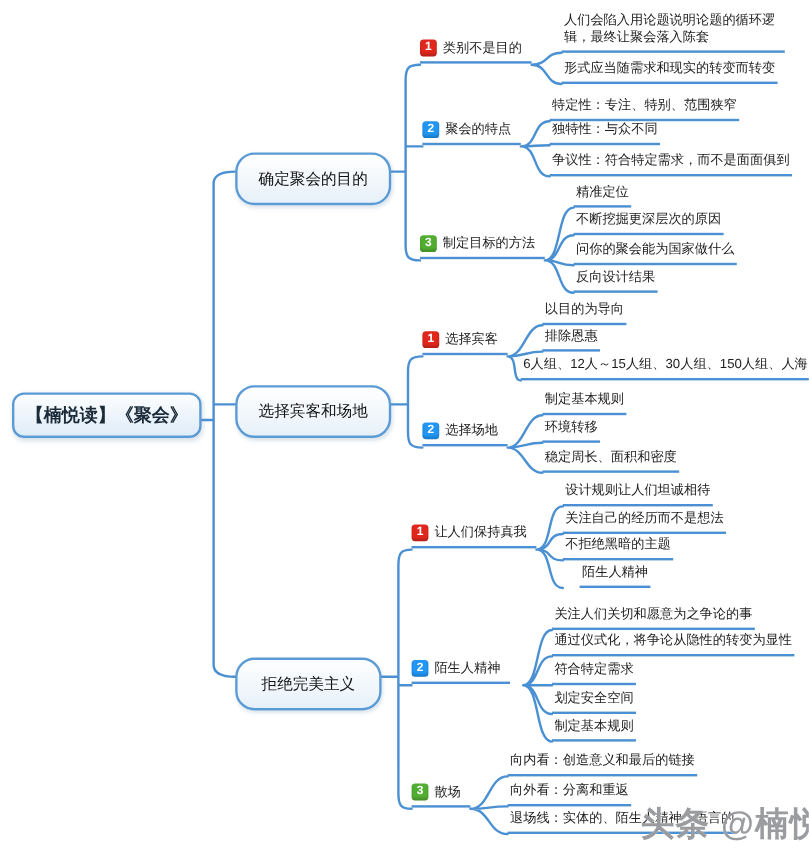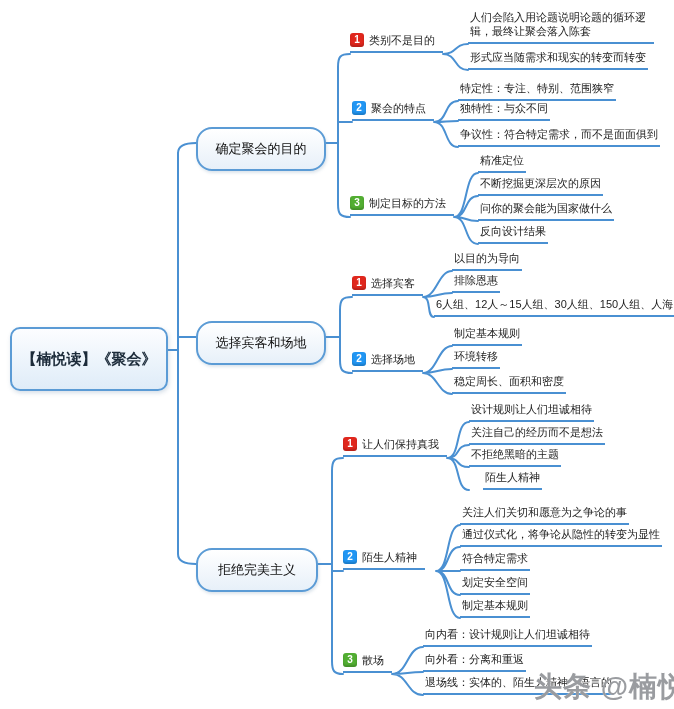--- a/index.html
+++ b/index.html
@@ -5,21 +5,21 @@
   html,body { margin:0; padding:0; }
   body {
     width:674px; height:709px; position:relative; overflow:hidden;
     background:#ffffff;
     font-family:"Liberation Sans","DejaVu Sans",sans-serif;
   }
   svg.connectors { position:absolute; left:0; top:0; z-index:1; }
   svg.connectors path { stroke:#4a90d2; stroke-width:2; fill:none; stroke-linecap:round; }
 
   .root {
-    position:absolute; left:10px; top:327px; width:158px; height:64px; box-sizing:border-box;
+    position:absolute; left:10px; top:327px; width:158px; height:38px; box-sizing:border-box;
     border:2px solid #5b9bd5; border-radius:10px;
     background:linear-gradient(#fcfdff,#dfecf8);
     display:flex; align-items:center; justify-content:center;
     font-size:15px; font-weight:600; color:#1c2b3a; z-index:2;
     box-shadow:1px 2px 4px rgba(120,150,180,0.3);
   }
   .pill {
     position:absolute; height:44px; box-sizing:border-box;
     border:2px solid #5b9bd5; border-radius:16px;
     background:linear-gradient(#ffffff,#e7f0f9);
@@ -124,17 +124,17 @@
 
 <div class="leaf" style="left:469px;top:402px">设计规则让人们坦诚相待</div>
 <div class="leaf" style="left:469px;top:425px">关注自己的经历而不是想法</div>
 <div class="leaf" style="left:469px;top:447px">不拒绝黑暗的主题</div>
 <div class="leaf" style="left:483px;top:470px">陌生人精神</div>
 <div class="leaf" style="left:460px;top:505px">关注人们关切和愿意为之争论的事</div>
 <div class="leaf" style="left:460px;top:527px">通过仪式化，将争论从隐性的转变为显性</div>
 <div class="leaf" style="left:460px;top:551px">符合特定需求</div>
 <div class="leaf" style="left:460px;top:575px">划定安全空间</div>
 <div class="leaf" style="left:460px;top:598px">制定基本规则</div>
-<div class="leaf" style="left:423px;top:627px">向内看：设计规则让人们坦诚相待</div>
+<div class="leaf" style="left:423px;top:627px">向内看：创造意义和最后的链接</div>
 <div class="leaf" style="left:423px;top:652px">向外看：分离和重返</div>
 <div class="leaf" style="left:423px;top:675px">退场线：实体的、陌生人精神、语言的</div>
 
 <div class="watermark">头条 @楠悦读</div>
 
 </body></html>

